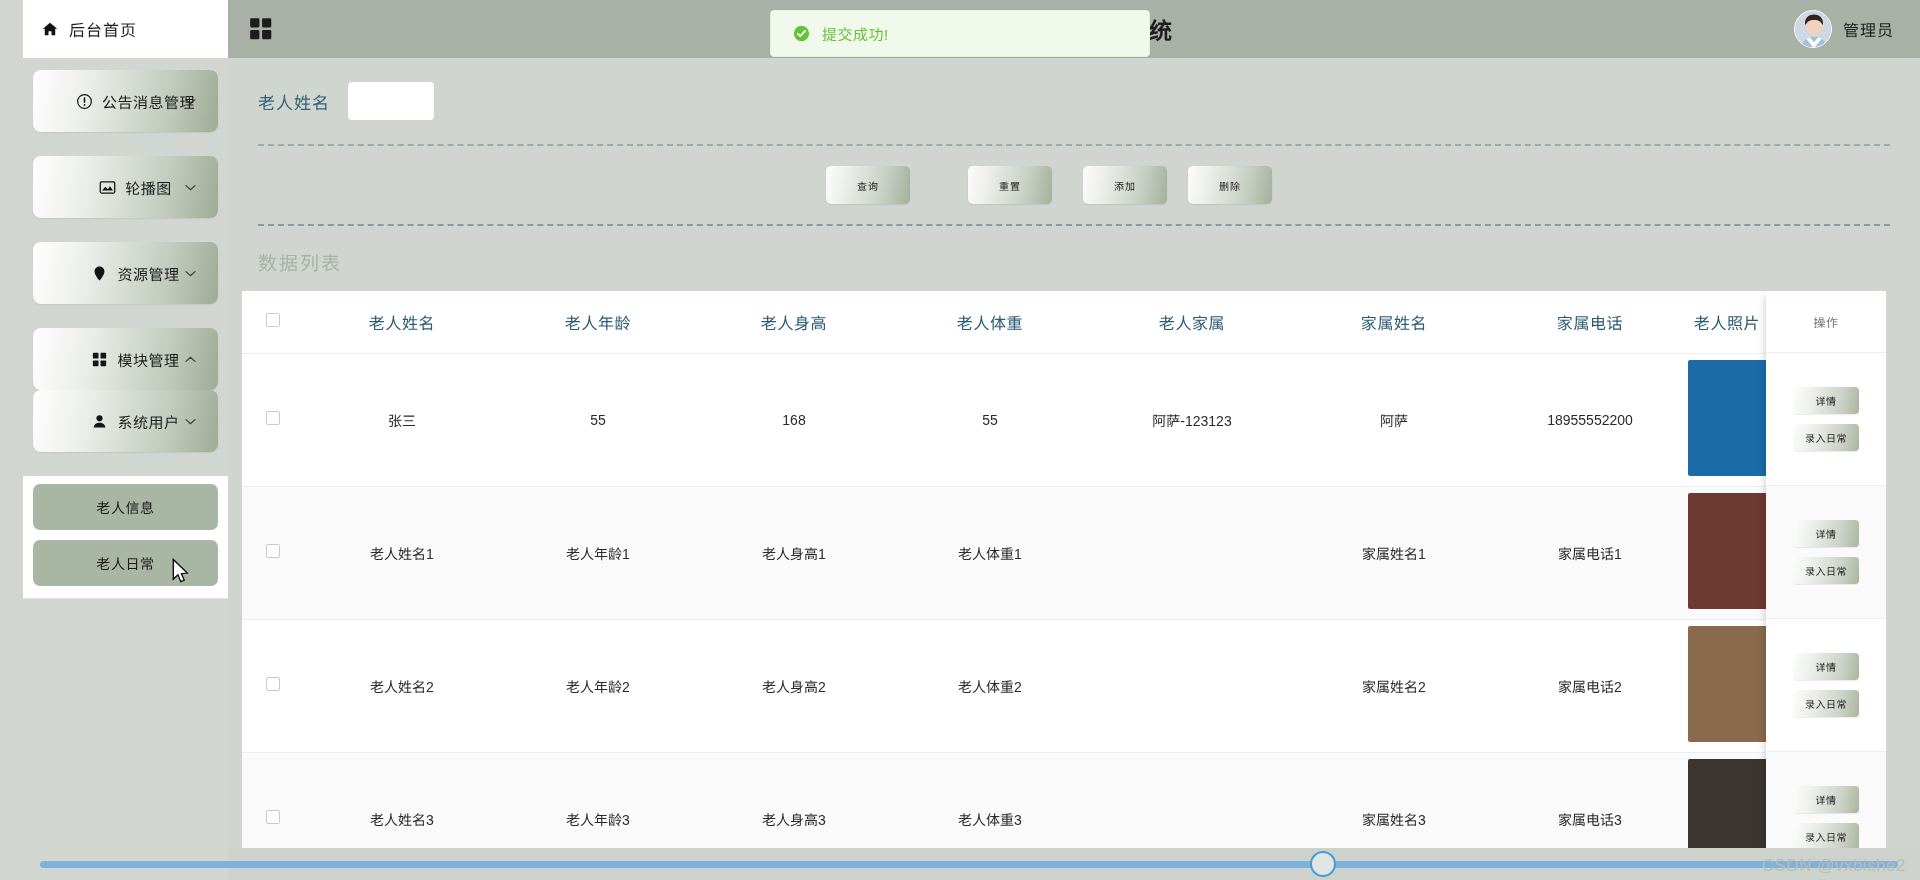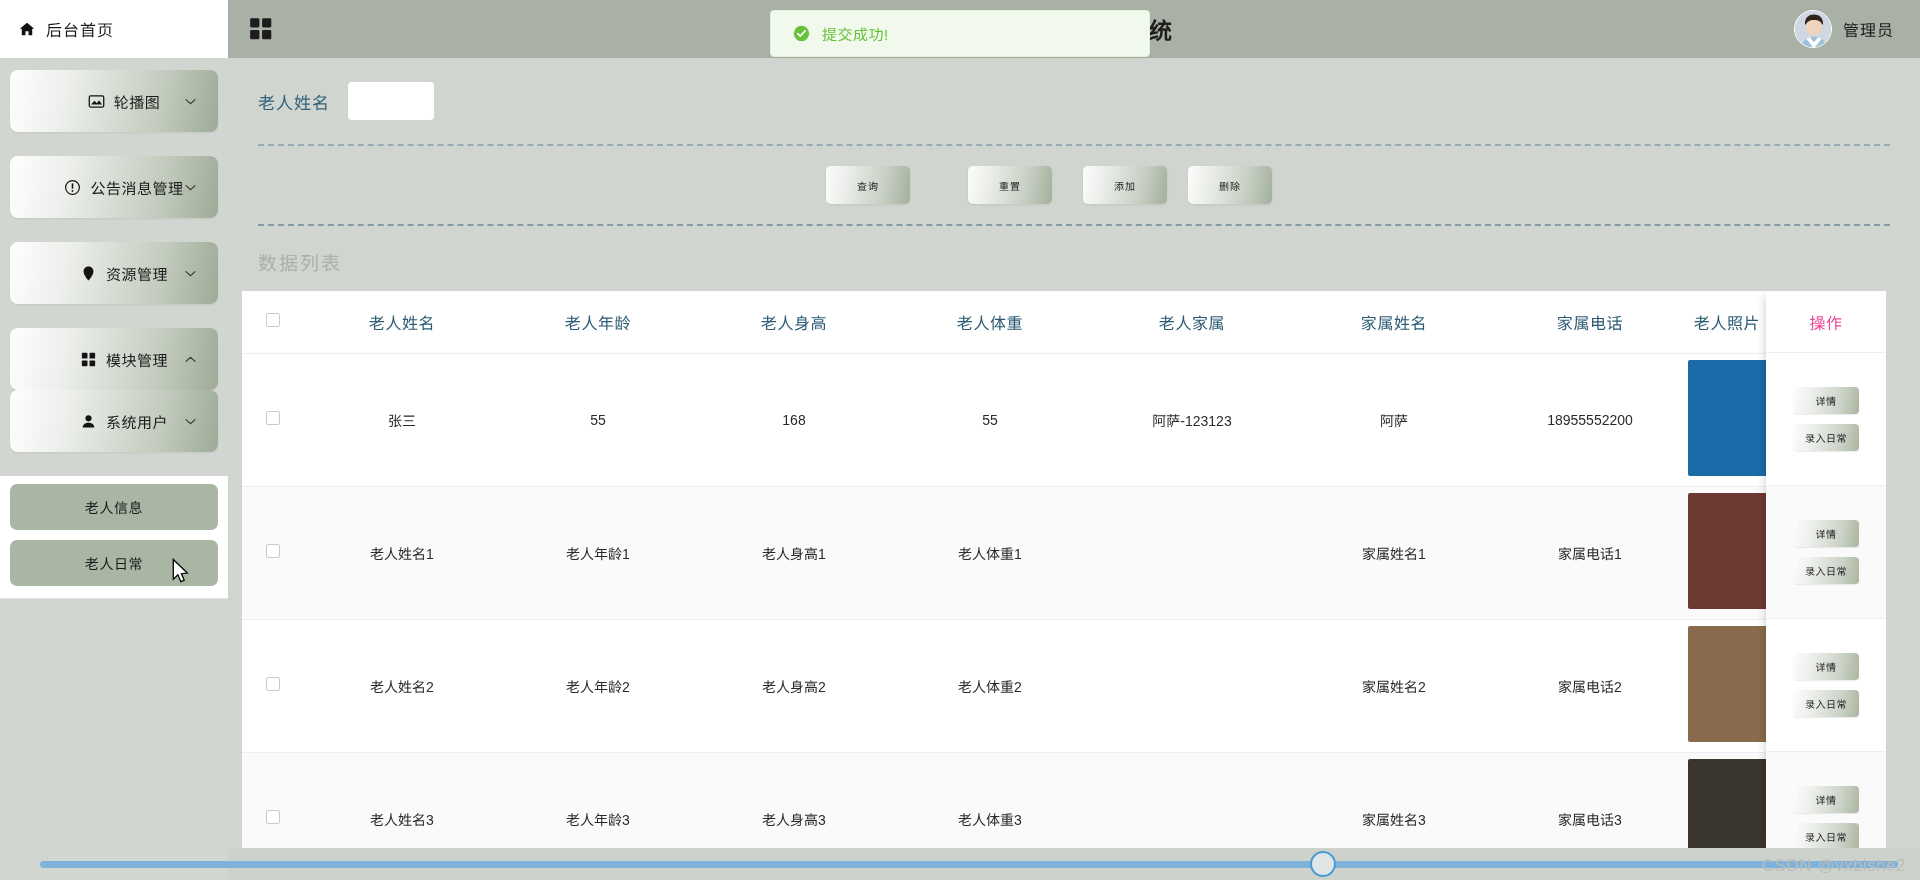--- a/index.html
+++ b/index.html
@@ -11,20 +11,21 @@
     background: #cdd2cc;
   }
   #root { position: relative; width: 1920px; height: 880px; }
 
   
   .sidebar {
     position: absolute; left: 0; top: 0;
     width: 228px; height: 880px;
     background: #d2d6d1;
     z-index: 40;
+    padding-left: 23px;
   }
   .side-home {
     height: 58px;
     background: #ffffff;
     display: flex; align-items: center;
     padding-left: 18px;
     gap: 10px;
   }
   .side-home .home-ico { width: 18px; height: 18px; display: block; }
   .side-home .home-txt {
@@ -196,21 +197,21 @@
   
   .op-col {
     position: absolute; right: 0; top: 0;
     width: 120px; height: 100%;
     background: #fff;
     box-shadow: -6px 0 8px -5px rgba(0,0,0,.18);
     z-index: 10;
   }
   .op-head {
     height: 62px; display: flex; align-items: center; justify-content: center;
-    font-size: 16px; color: #ec4899; letter-spacing: .6px;
+    font-size: 12px; color: #737373; letter-spacing: .6px;
     border-bottom: 1px solid #ebeef5;
   }
   .op-cell {
     height: 133px;
     border-bottom: 1px solid #ebeef5;
     display: flex; flex-direction: column; align-items: center; justify-content: center; gap: 10px;
   }
   .op-cell.tinted { background: #fafafa; }
   .op-btn {
     width: 66px; height: 27px; border: none; border-radius: 4px;
@@ -295,43 +296,43 @@
       </span>
       <span class="home-txt">后台首页</span>
     </div>
 
     <div class="menu-wrap">
 
       <div class="menu-item">
         <span class="mi-inner">
           <span class="mi-ico">
             <svg viewBox="0 0 20 20" width="17" height="17" aria-hidden="true">
-              <rect x="1.5" y="3.5" width="17" height="13" rx="1.4" fill="none" stroke="#141414" stroke-width="1.5"></rect>
-              <path d="M3.5 13.5 7.6 9l2.8 3 2.6-3.4 3.4 5z" fill="#141414"></path>
+              <circle cx="10" cy="10" r="8.1" fill="none" stroke="#141414" stroke-width="1.4"></circle>
+              <rect x="9.1" y="5" width="1.8" height="6.6" rx=".8" fill="#141414"></rect>
+              <circle cx="10" cy="14" r="1.1" fill="#141414"></circle>
             </svg>
           </span>
-          <span class="mi-label">轮播图</span>
+          <span class="mi-label">公告消息管理</span>
         </span>
         <span class="mi-arrow">
           <svg viewBox="0 0 20 20" width="15" height="15" aria-hidden="true">
               <path d="M4 7.5 10 13l6-5.5" fill="none" stroke="#1b1b1b" stroke-width="1.6" stroke-linecap="round"></path>
             </svg>
         </span>
       </div>
 
       <div class="menu-item">
         <span class="mi-inner">
           <span class="mi-ico">
             <svg viewBox="0 0 20 20" width="17" height="17" aria-hidden="true">
-              <circle cx="10" cy="10" r="8.1" fill="none" stroke="#141414" stroke-width="1.4"></circle>
-              <rect x="9.1" y="5" width="1.8" height="6.6" rx=".8" fill="#141414"></rect>
-              <circle cx="10" cy="14" r="1.1" fill="#141414"></circle>
+              <rect x="1.5" y="3.5" width="17" height="13" rx="1.4" fill="none" stroke="#141414" stroke-width="1.5"></rect>
+              <path d="M3.5 13.5 7.6 9l2.8 3 2.6-3.4 3.4 5z" fill="#141414"></path>
             </svg>
           </span>
-          <span class="mi-label">公告消息管理</span>
+          <span class="mi-label">轮播图</span>
         </span>
         <span class="mi-arrow">
           <svg viewBox="0 0 20 20" width="15" height="15" aria-hidden="true">
               <path d="M4 7.5 10 13l6-5.5" fill="none" stroke="#1b1b1b" stroke-width="1.6" stroke-linecap="round"></path>
             </svg>
         </span>
       </div>
 
       <div class="menu-item">
         <span class="mi-inner">

